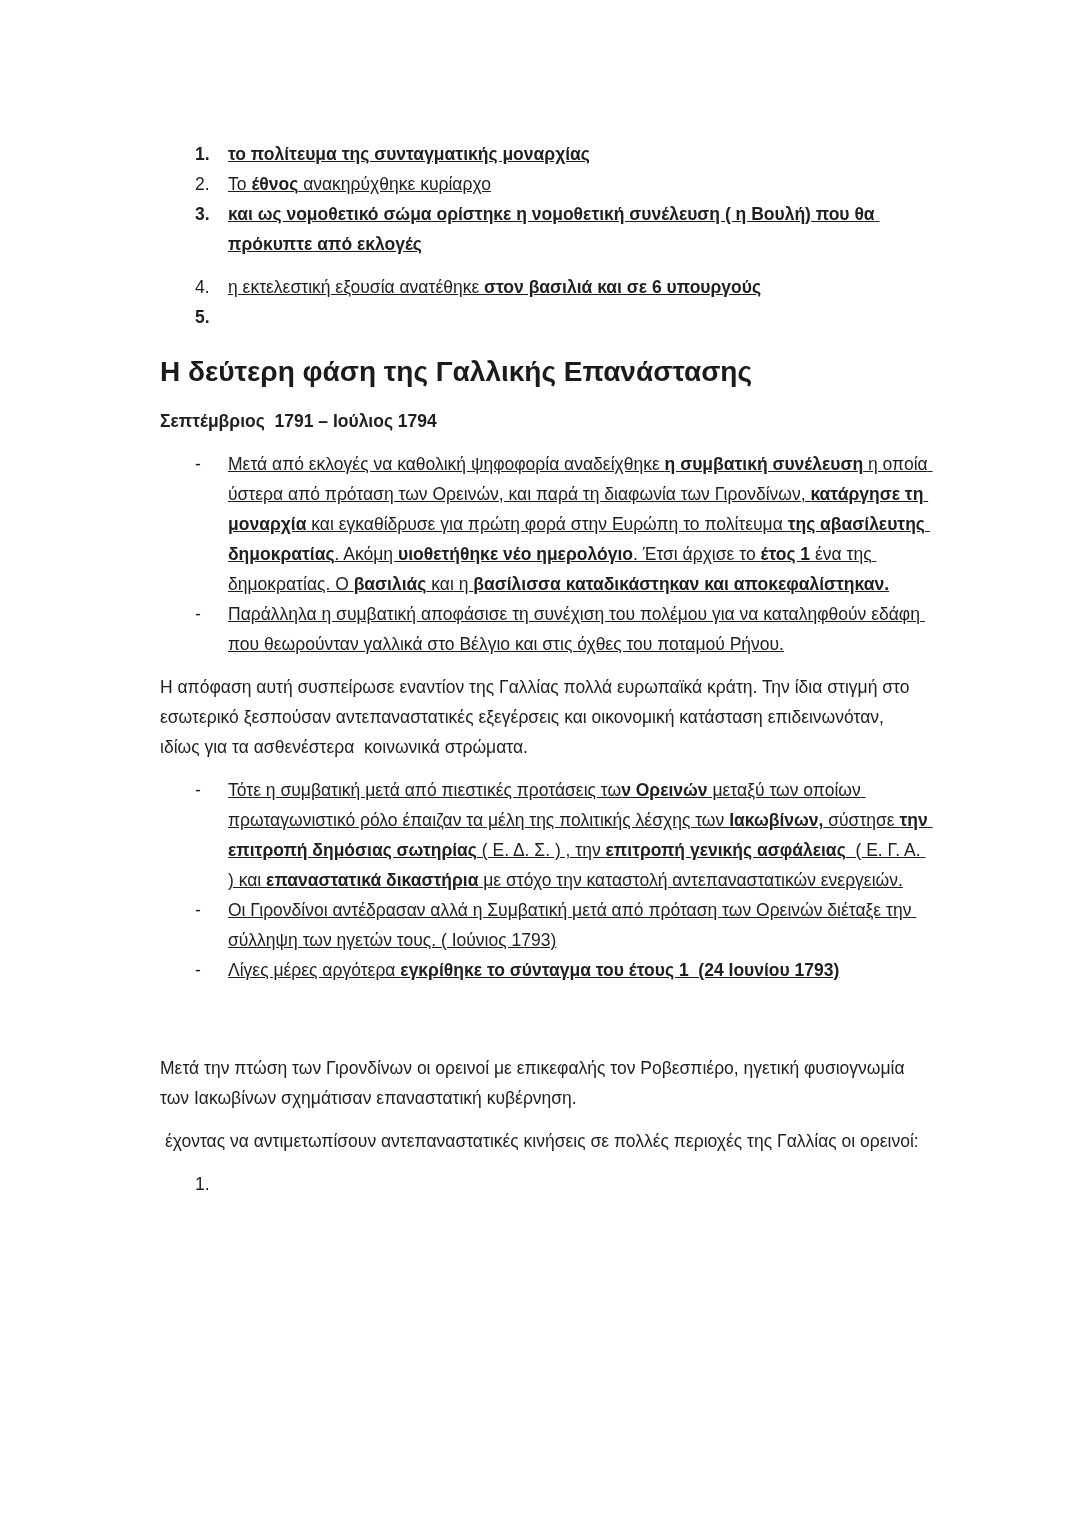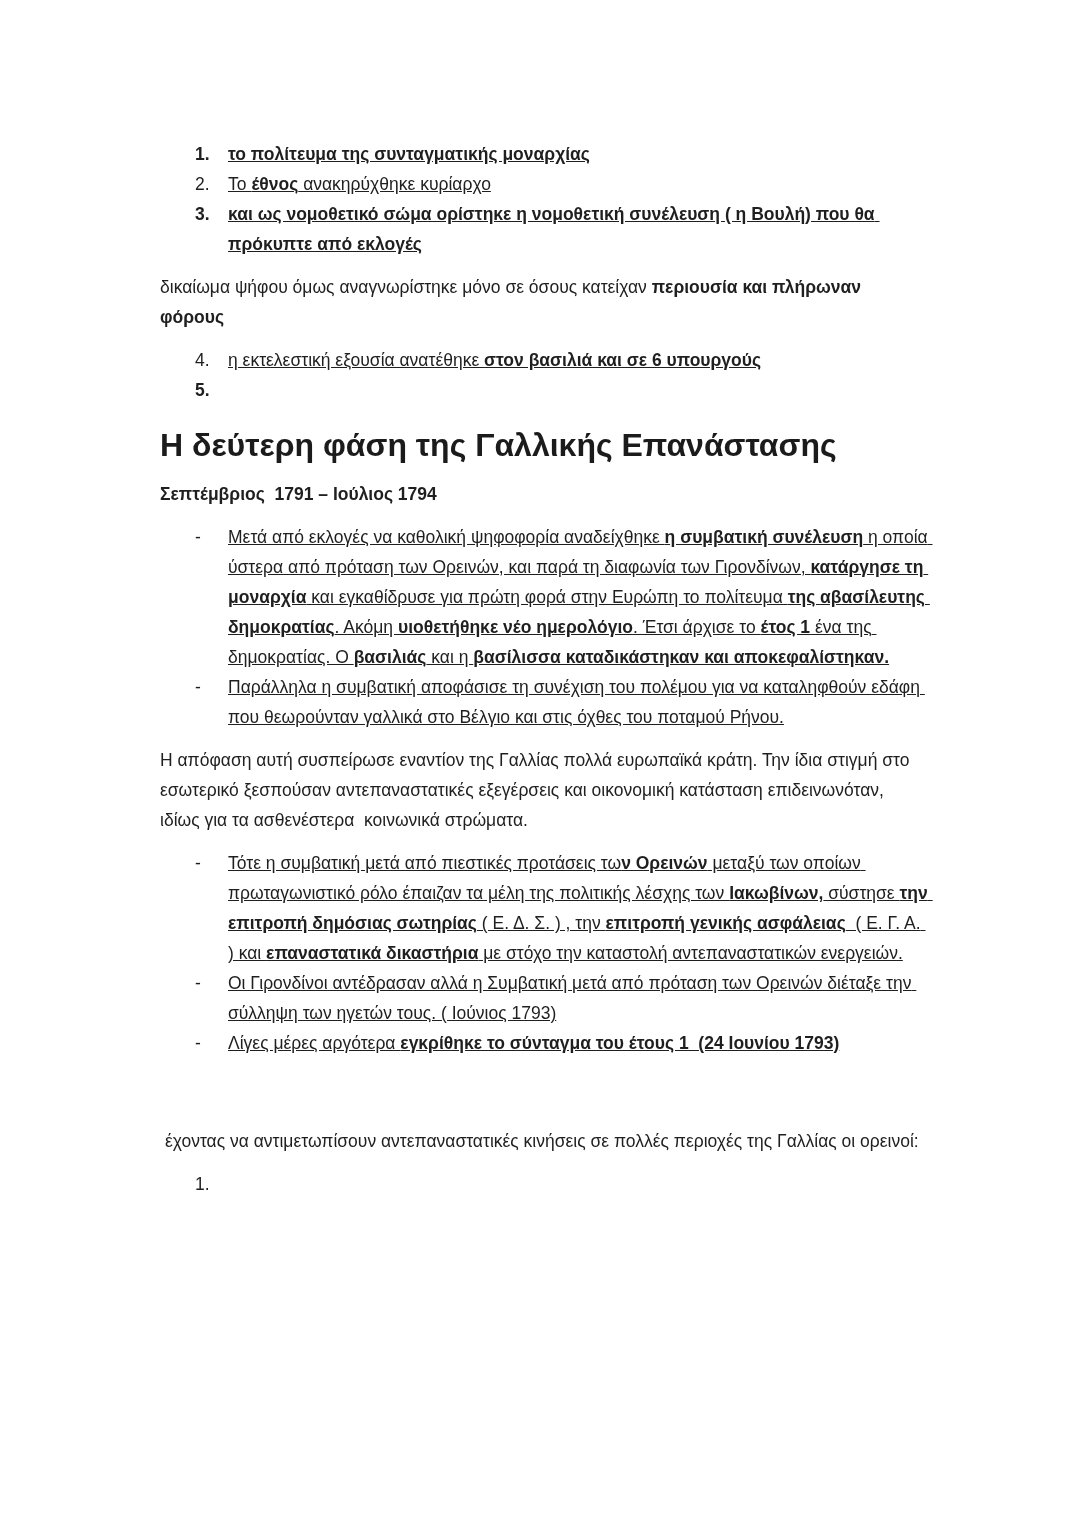--- a/index.html
+++ b/index.html
@@ -23,21 +23,21 @@
     top: 126px;
     width: 768px;
   }
   .content p {
     font-size: 17.5px;
     line-height: 30px;
     margin: 13px 0;
     white-space: pre-wrap;
   }
   .content h1 {
-    font-size: 32px;
+    font-size: 28px;
     line-height: 36px;
     font-weight: 700;
     margin: 52px 0 16px 0;
     color: #1b1b1b;
   }
   .sub {
     font-weight: 700;
   }
   .list {
     margin: 13px 0;
@@ -67,36 +67,36 @@
 </head>
 <body>
 
 <div class="page">
   <div class="content" id="doc">
       <div class="list">
         <div class="li"><span class="marker b">1.</span><span class="li-text"><span class="seg b">το πολίτευμα της συνταγματικής μοναρχίας</span></span></div>
         <div class="li"><span class="marker">2.</span><span class="li-text"><span class="seg">Το </span><span class="seg b">έθνος</span><span class="seg"> ανακηρύχθηκε κυρίαρχο</span></span></div>
         <div class="li"><span class="marker b">3.</span><span class="li-text"><span class="seg b">και ως νομοθετικό σώμα ορίστηκε η νομοθετική συνέλευση ( η Βουλή) που θα πρόκυπτε από εκλογές</span></span></div>
       </div>
-      <p><span class="seg">δικαίωμα ψήφου όμως αναγνωρίστηκε μόνο σε όσους κατείχαν </span><span class="seg b">περιουσία και πλήρωναν φόρους</span></p>
       <div class="list">
         <div class="li"><span class="marker">4.</span><span class="li-text"><span class="seg">η εκτελεστική εξουσία ανατέθηκε </span><span class="seg b">στον βασιλιά και σε 6 υπουργούς</span></span></div>
         <div class="li"><span class="marker b">5.</span></div>
       </div>
       <h1>Η δεύτερη φάση της Γαλλικής Επανάστασης</h1>
       <p class="sub">Σεπτέμβριος  1791 – Ιούλιος 1794</p>
       <div class="list">
         <div class="li"><span class="marker">-</span><span class="li-text"><span class="seg">Μετά από εκλογές να καθολική ψηφοφορία αναδείχθηκε </span><span class="seg b">η συμβατική συνέλευση</span><span class="seg"> η οποία ύστερα από πρόταση των Ορεινών, και παρά τη διαφωνία των Γιρονδίνων, </span><span class="seg b">κατάργησε τη μοναρχία</span><span class="seg"> και εγκαθίδρυσε για πρώτη φορά στην Ευρώπη το πολίτευμα </span><span class="seg b">της αβασίλευτης δημοκρατίας</span><span class="seg">. Ακόμη </span><span class="seg b">υιοθετήθηκε νέο ημερολόγιο</span><span class="seg">. Έτσι άρχισε το </span><span class="seg b">έτος 1</span><span class="seg"> ένα της δημοκρατίας. Ο </span><span class="seg b">βασιλιάς</span><span class="seg"> και η </span><span class="seg b">βασίλισσα καταδικάστηκαν και αποκεφαλίστηκαν.</span></span></div>
         <div class="li"><span class="marker">-</span><span class="li-text"><span class="seg">Παράλληλα η συμβατική αποφάσισε τη συνέχιση του πολέμου για να καταληφθούν εδάφη που θεωρούνταν γαλλικά στο Βέλγιο και στις όχθες του ποταμού Ρήνου.</span></span></div>
       </div>
       <p><span class="seg">Η απόφαση αυτή συσπείρωσε εναντίον της Γαλλίας πολλά ευρωπαϊκά κράτη. Την ίδια στιγμή στο εσωτερικό ξεσπούσαν αντεπαναστατικές εξεγέρσεις και οικονομική κατάσταση επιδεινωνόταν, ιδίως για τα ασθενέστερα  κοινωνικά στρώματα.</span></p>
       <div class="list">
         <div class="li"><span class="marker">-</span><span class="li-text"><span class="seg">Τότε η συμβατική μετά από πιεστικές προτάσεις τω</span><span class="seg b">ν Ορεινών</span><span class="seg"> μεταξύ των οποίων πρωταγωνιστικό ρόλο έπαιζαν τα μέλη της πολιτικής λέσχης των </span><span class="seg b">Ιακωβίνων,</span><span class="seg"> σύστησε </span><span class="seg b">την επιτροπή δημόσιας σωτηρίας</span><span class="seg"> ( Ε. Δ. Σ. ) , την </span><span class="seg b">επιτροπή γενικής ασφάλειας</span><span class="seg">  ( Ε. Γ. Α. ) και </span><span class="seg b">επαναστατικά δικαστήρια</span><span class="seg"> με στόχο την καταστολή αντεπαναστατικών ενεργειών.</span></span></div>
         <div class="li"><span class="marker">-</span><span class="li-text"><span class="seg">Οι Γιρονδίνοι αντέδρασαν αλλά η Συμβατική μετά από πρόταση των Ορεινών διέταξε την σύλληψη των ηγετών τους. ( Ιούνιος 1793)</span></span></div>
         <div class="li"><span class="marker">-</span><span class="li-text"><span class="seg">Λίγες μέρες αργότερα </span><span class="seg b">εγκρίθηκε το σύνταγμα του έτους 1  (24 Ιουνίου 1793)</span></span></div>
       </div>
       <div class="spacer"></div>
+      <p><span class="seg">Μετά την πτώση των Γιρονδίνων οι ορεινοί με επικεφαλής τον Ροβεσπιέρο, ηγετική φυσιογνωμία των Ιακωβίνων σχημάτισαν επαναστατική κυβέρνηση.</span></p>
       <p><span class="seg"> έχοντας να αντιμετωπίσουν αντεπαναστατικές κινήσεις σε πολλές περιοχές της Γαλλίας οι ορεινοί:</span></p>
       <div class="list">
         <div class="li"><span class="marker">1.</span></div>
       </div>
     </div>
 </div>
 
 </body></html>

